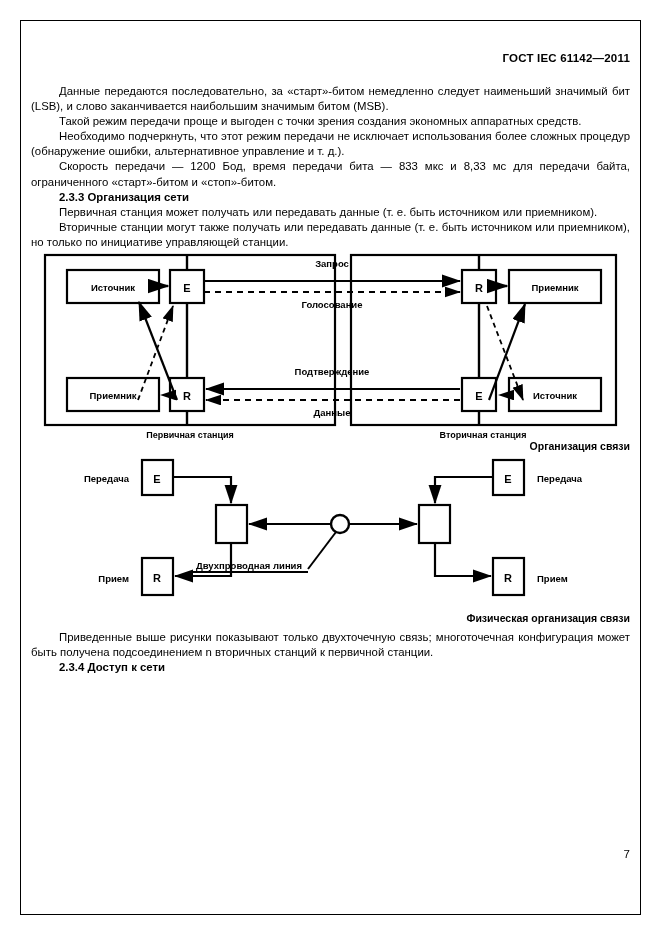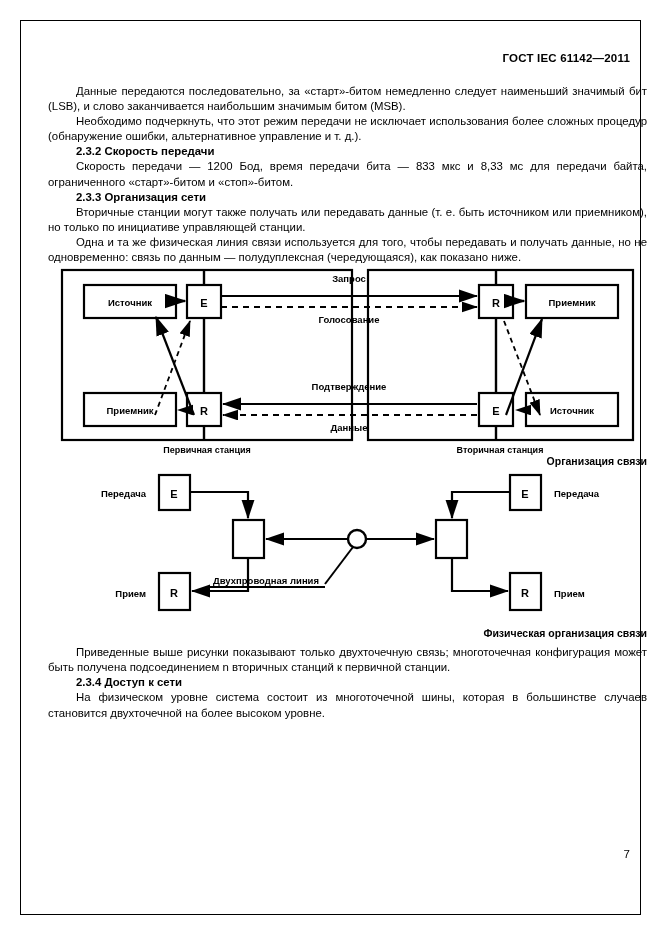--- a/index.html
+++ b/index.html
@@ -36,21 +36,21 @@
     position: absolute;
     right: 31px;
     top: 52px;
     font-size: 11.5px;
     font-weight: bold;
     letter-spacing: 0.2px;
     white-space: nowrap;
   }
   .content {
     position: absolute;
-    left: 48px;
+    left: 31px;
     top: 84px;
     width: 599px;
   }
   p.body-par {
     margin: 0;
     font-size: 11.4px;
     line-height: 15.1px;
     text-align: justify;
     text-indent: 28px;
     hyphens: none;
@@ -86,28 +86,28 @@
 
 <div class="page">
 
   <div class="page-border"></div>
 
   <div class="header">ГОСТ IEC 61142—2011</div>
 
   <div class="content">
 
     <p class="body-par">Данные передаются последовательно, за «старт»-битом немедленно следует наименьший значимый бит (LSB), и слово заканчивается наибольшим значимым битом (MSB).</p>
+    <p class="body-par">Такой режим передачи проще и выгоден с точки зрения создания экономных аппаратных средств.</p>
     <p class="body-par">Необходимо подчеркнуть, что этот режим передачи не исключает использования более сложных процедур (обнаружение ошибки, альтернативное управление и т. д.).</p>
 
-    <p class="sec-head">2.3.2  Скорость передачи</p>
     <p class="body-par">Скорость передачи — 1200 Бод, время передачи бита — 833 мкс и 8,33 мс для передачи байта, ограниченного «старт»-битом и «стоп»-битом.</p>
 
     <p class="sec-head">2.3.3  Организация сети</p>
+    <p class="body-par">Первичная станция может получать или передавать данные (т. е. быть источником или приемником).</p>
     <p class="body-par">Вторичные станции могут также получать или передавать данные (т. е. быть источником или приемником), но только по инициативе управляющей станции.</p>
-    <p class="body-par">Одна и та же физическая линия связи используется для того, чтобы передавать и получать данные, но не одновременно: связь по данным — полудуплексная (чередующаяся), как показано ниже.</p>
 
     <div class="fig-wrap">
       <svg width="599" height="190" viewBox="0 0 599 190">
         <defs>
           <marker id="arrS" markerWidth="9" markerHeight="9" refX="8.4" refY="3" orient="auto">
             <path d="M0,0 L9,3 L0,6 z" fill="#000"></path>
           </marker>
           <marker id="arrD" markerWidth="9" markerHeight="9" refX="8.4" refY="3" orient="auto">
             <path d="M0,0 L9,3 L0,6 z" fill="#000"></path>
           </marker>
@@ -223,20 +223,19 @@
         <line x1="305" y1="80" x2="277" y2="117" stroke="#000" stroke-width="2.0"></line>
         <line x1="160" y1="120" x2="277" y2="120" stroke="#000" stroke-width="2.0"></line>
         <text x="218" y="117" text-anchor="middle" font-size="9.5" font-weight="bold" font-family="Liberation Sans, sans-serif">Двухпроводная линия</text>
       </svg>
       <p class="caption">Физическая организация связи</p>
     </div>
 
     <div class="tail-text">
       <p class="body-par">Приведенные выше рисунки показывают только двухточечную связь; многоточечная конфигурация может быть получена подсоединением n вторичных станций к первичной станции.</p>
       <p class="sec-head">2.3.4  Доступ к сети</p>
-      <p class="body-par">На физическом уровне система состоит из многоточечной шины, которая в большинстве случаев становится двухточечной на более высоком уровне.</p>
     </div>
 
   </div>
 
   <div class="pageno">7</div>
 
 </div>
 
 </body></html>

